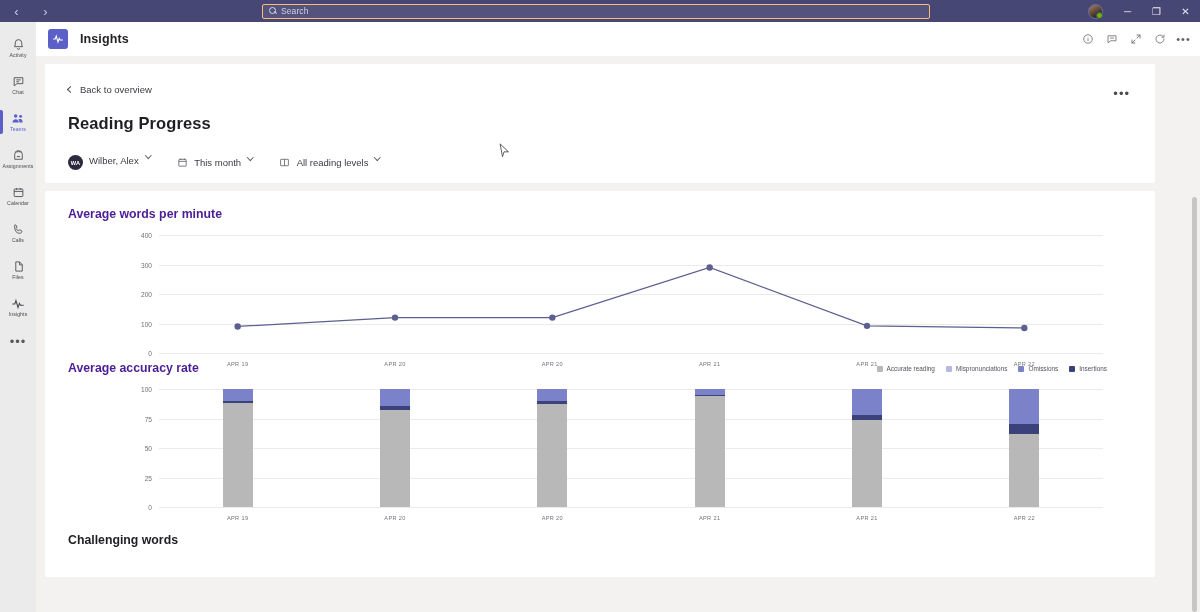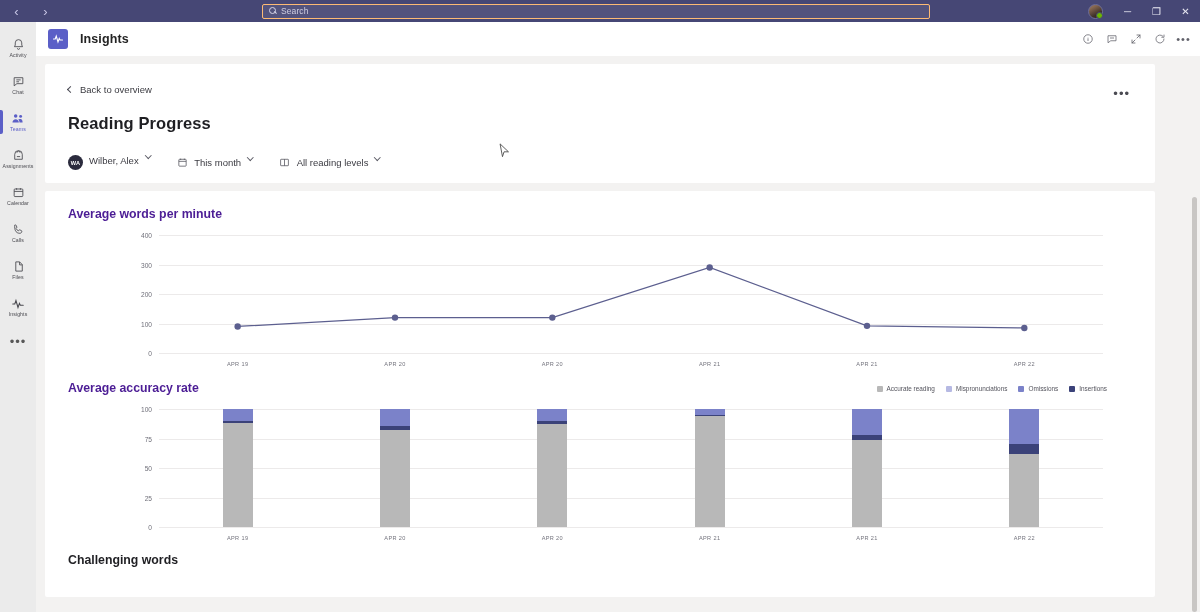--- a/index.html
+++ b/index.html
@@ -384,21 +384,21 @@
               </svg>
               <div class="xlabel" style="left: 78.6667px; top: 126px;">APR 19</div>
               <div class="xlabel" style="left: 236px; top: 126px;">APR 20</div>
               <div class="xlabel" style="left: 393.333px; top: 126px;">APR 20</div>
               <div class="xlabel" style="left: 550.667px; top: 126px;">APR 21</div>
               <div class="xlabel" style="left: 708px; top: 126px;">APR 21</div>
               <div class="xlabel" style="left: 865.333px; top: 126px;">APR 22</div>
             </div>
         </div>
 
-        <div style="margin-top:28px; position:relative;">
+        <div style="margin-top:8px; position:relative;">
           <div class="chart-title">Average accuracy rate</div>
           <div class="legend" id="barLegend">
               <div class="lg">
                 <span class="lg-sw" style="background: rgb(184, 184, 184);"></span>
                 <span>Accurate reading</span>
               </div>
               <div class="lg">
                 <span class="lg-sw" style="background: rgb(182, 185, 227);"></span>
                 <span>Mispronunciations</span>
               </div>

